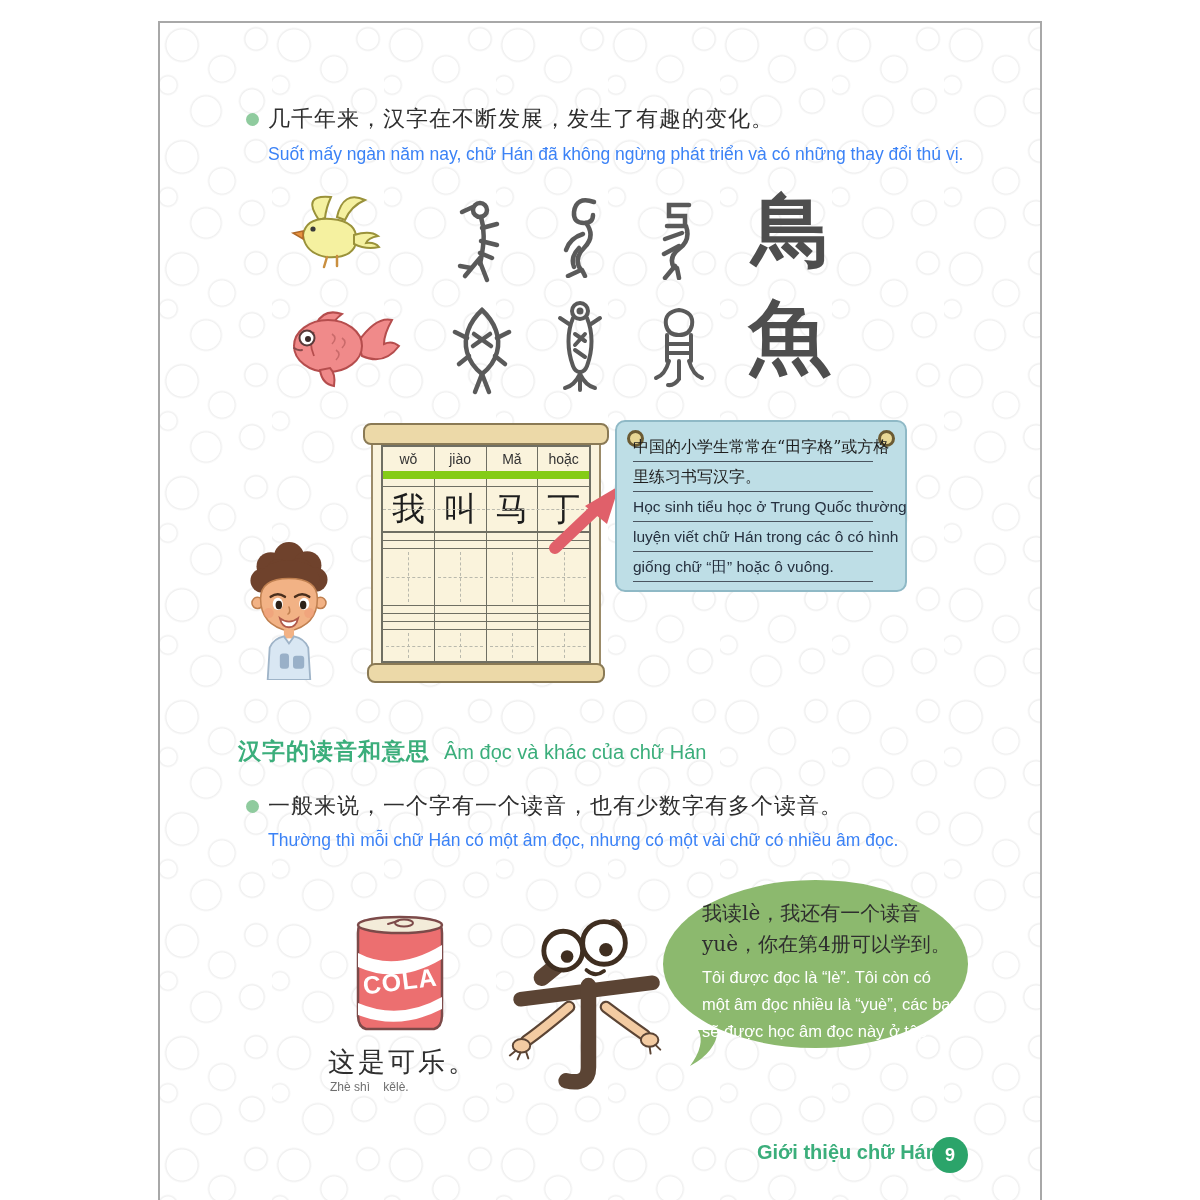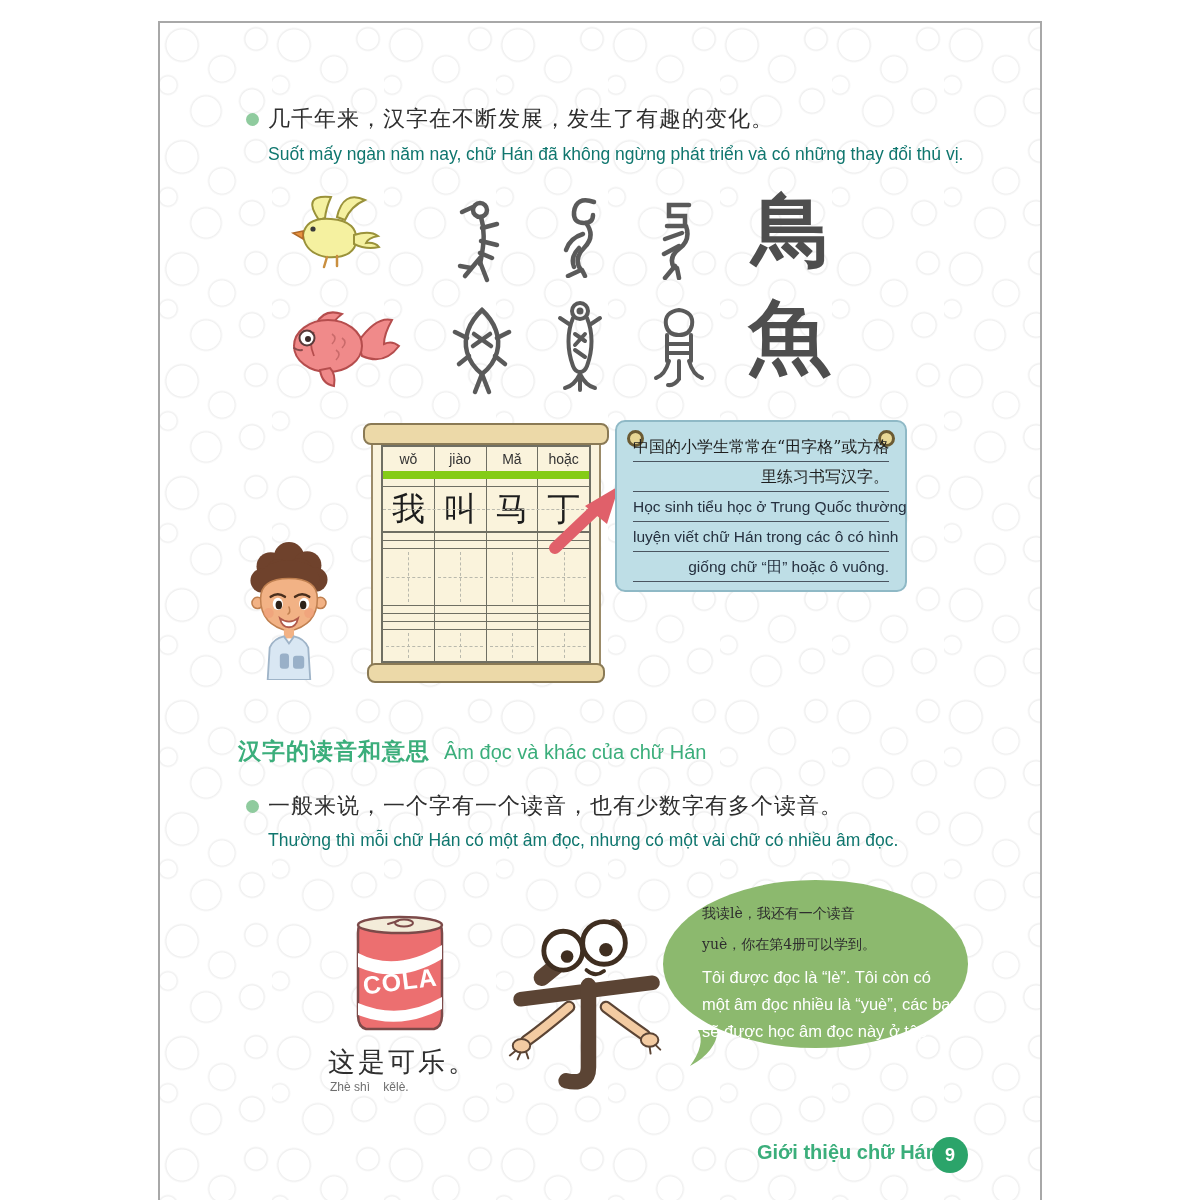--- a/index.html
+++ b/index.html
@@ -10,21 +10,21 @@
         background-image:
           radial-gradient(circle at 22px 22px, rgba(0,0,0,0) 15px, #efefef 16px, rgba(0,0,0,0) 18px),
           radial-gradient(circle at 62px 46px, rgba(0,0,0,0) 12px, #f0f0f0 13px, rgba(0,0,0,0) 15px),
           radial-gradient(circle at 96px 16px, rgba(0,0,0,0) 10px, #efefef 11px, rgba(0,0,0,0) 13px),
           radial-gradient(circle at 46px 88px, rgba(0,0,0,0) 14px, #f0f0f0 15px, rgba(0,0,0,0) 17px),
           radial-gradient(circle at 92px 78px, rgba(0,0,0,0) 11px, #efefef 12px, rgba(0,0,0,0) 14px),
           radial-gradient(circle at 8px 62px, rgba(0,0,0,0) 8px, #f0f0f0 9px, rgba(0,0,0,0) 11px);
         background-size:112px 112px;}
   .abs{position:absolute;}
   .zh{font-family:"DejaVu Serif","Liberation Serif",serif;color:#2f2f2f;}
-  .vi{font-family:"Liberation Sans",sans-serif;color:#0f766e;}
+  .vi{font-family:"Liberation Sans",sans-serif;color:#3b82f6;}
   .bullet-dot{width:13px;height:13px;border-radius:50%;background:#8fcb9e;}
   .big-char{font-family:"DejaVu Serif","Liberation Serif",serif;font-weight:bold;color:#4e4e4e;
             font-size:80px;line-height:1;}
   
   .nb-bar{background:#ecd9a8;border:2px solid #8a7a55;border-radius:8px;box-sizing:border-box;}
   .nb-body{background:#faf3dc;border:2px solid #9a8a68;box-sizing:border-box;}
   .nb-grid{position:absolute;left:381px;top:427px;width:210px;height:218px;
            border:2px solid #6f6f63;box-sizing:border-box;display:flex;flex-direction:column;}
   .nb-row{display:flex;border-bottom:1px solid #6f6f63;position:relative;}
   .nb-row:last-child{border-bottom:none;}
@@ -39,36 +39,36 @@
   .nb-chars::after{content:"";position:absolute;left:0;right:0;top:50%;border-top:1.5px dashed #b9b9ad;}
   .nb-practice .nb-cell::before{content:"";position:absolute;left:3px;right:3px;top:50%;
         border-top:1.5px dashed #b9b9ad;}
   .nb-practice .nb-cell::after{content:"";position:absolute;top:3px;bottom:3px;left:50%;
         border-left:1.5px dashed #b9b9ad;}
   
   .note-box{left:615px;top:402px;width:292px;height:172px;background:#bedee6;
             border:2px solid #8fb9c6;border-radius:10px;box-sizing:border-box;}
   .note-pin{position:absolute;top:8px;width:11px;height:11px;border-radius:50%;
             background:#e8d795;border:3px solid #6b5b33;box-sizing:content-box;}
-  .note-lines{position:absolute;left:16px;right:16px;top:10px;text-align:right;}
+  .note-lines{position:absolute;left:16px;right:32px;top:10px;}
   .note-line{height:29px;line-height:29px;border-bottom:1px solid #4a5560;white-space:nowrap;overflow:visible;}
   .note-line.zh{font-size:16px;color:#1e1e1e;}
   .note-line.vi{font-size:15.5px;color:#25303f;}
   
   .heading-zh{font-size:23px;font-weight:bold;color:#3bae7b;letter-spacing:1px;}
   .heading-vi{font-size:20px;color:#3bae7b;}
   .b-zh{font-size:22px;letter-spacing:1px;white-space:nowrap;}
   .b-vi{font-size:17.5px;white-space:nowrap;}
   
   .cola-label{position:absolute;left:14px;top:56px;width:96px;text-align:center;color:#fff;
               font-weight:bold;font-size:25px;letter-spacing:1px;transform:rotate(-7deg);
               font-family:"Liberation Sans",sans-serif;}
   .bubble{left:663px;top:862px;width:305px;height:168px;border-radius:50%;background:#8cb96e;}
   .bubble-text{left:702px;top:880px;}
-  .bubble-zh{font-size:14px;line-height:31px;color:#2e2e2e;white-space:nowrap;}
+  .bubble-zh{font-size:20px;line-height:31px;color:#2e2e2e;white-space:nowrap;}
   .bubble-vi{font-size:16.5px;line-height:27px;color:#ffffff;white-space:nowrap;}
   .footer-label{font-size:20px;font-weight:bold;color:#3bae7b;}
   .page-circle{left:932px;top:1119px;width:36px;height:36px;border-radius:50%;background:#2ba46a;
                display:flex;align-items:center;justify-content:center;color:#fff;
                font-size:18px;font-weight:bold;}
   .pinyin-gray{font-size:12px;color:#6f6f6f;white-space:pre;}
   svg{display:block;}
 </style>
 </head>
 <body>

